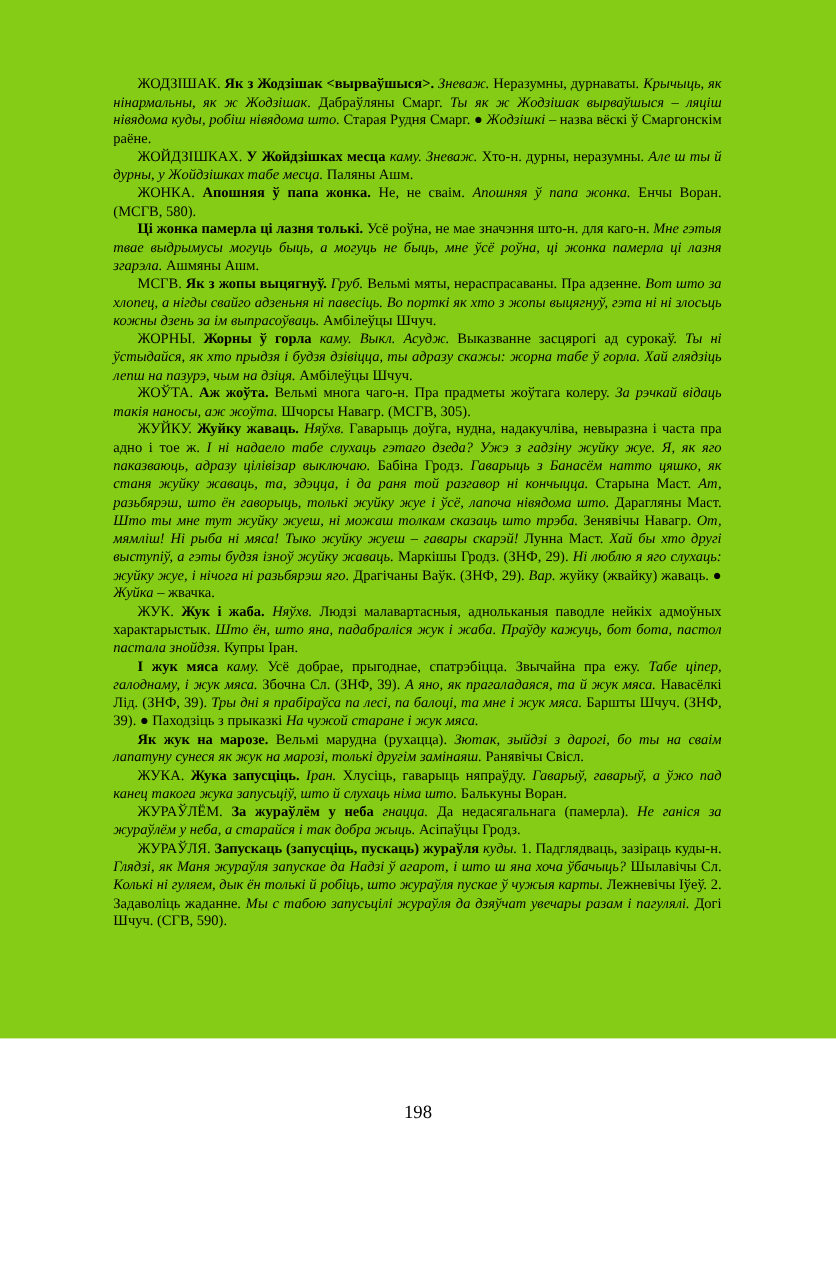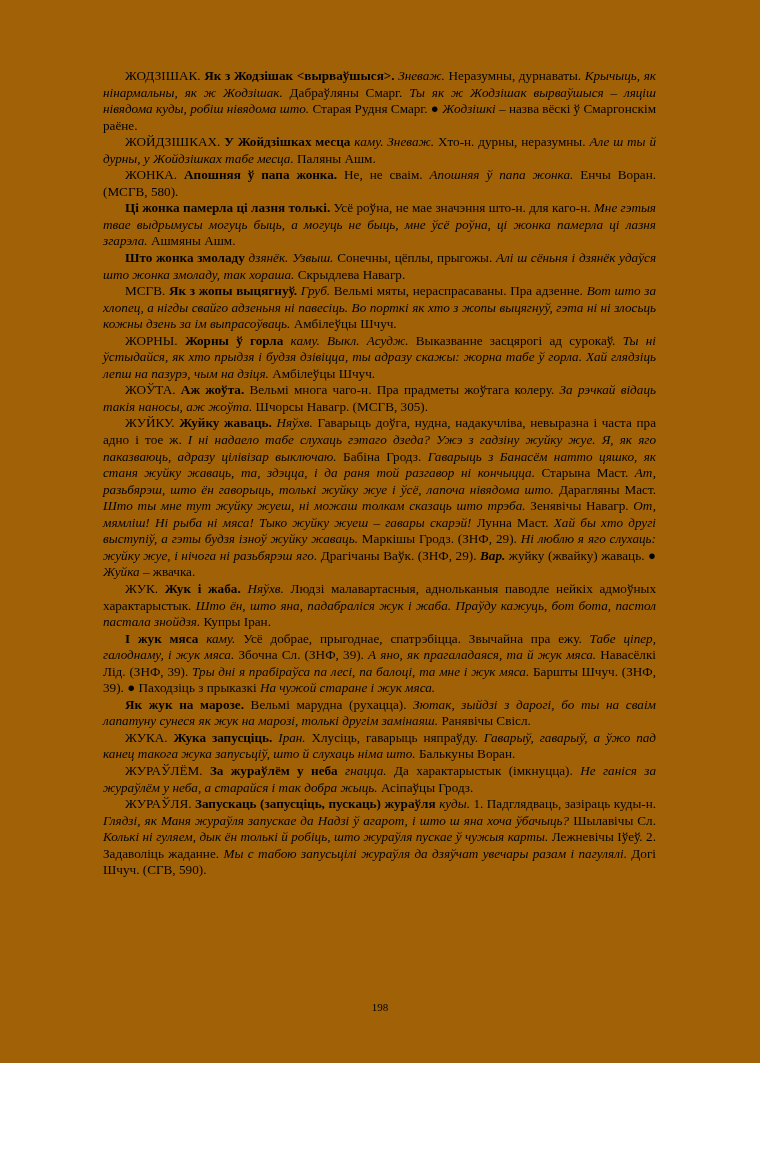--- a/index.html
+++ b/index.html
@@ -11,22 +11,22 @@
   body {
     width: 760px;
     height: 1157px;
     font-family: "Liberation Serif", "DejaVu Serif", serif;
     color: #000000;
     -webkit-font-smoothing: antialiased;
   }
   .page {
     position: relative;
     width: 760px;
-    height: 1063px;
-    background: #a16207;
+    height: 944px;
+    background: #84cc16;
     box-sizing: border-box;
   }
   .text-column {
     position: absolute;
     left: 103px;
     top: 68px;
     width: 553px;
   }
   .entry {
     margin: 0;
@@ -34,49 +34,48 @@
     text-align: justify;
     text-justify: inter-word;
     text-indent: 22px;
     font-size: 13.2px;
     line-height: 16.55px;
     hyphens: none;
     word-spacing: 0px;
   }            
   .b       { font-weight: bold; }              
   .i       { font-style: italic; }             
-  .bi      { font-weight: bold; font-style: italic; }
+  .bi      { font-weight: normal; font-style: italic; }
   .page-number {
     position: absolute;
     left: 0;
     top: 1001px;
     width: 760px;
     text-align: center;
-    font-size: 11px;
+    font-size: 17px;
     font-family: "Liberation Serif", "DejaVu Serif", serif;
   }
 </style>
 </head>
 <body>
 
 <div class="page">
 
   <div class="text-column" id="text-column">
       <p class="entry"><span>ЖОДЗІШАК. </span><span class="b">Як з Жодзішак &lt;вырваўшыся&gt;.</span><span> </span><span class="i">Зневаж.</span><span> Неразумны, дурнаваты. </span><span class="i">Крычыць, як нінармальны, як ж Жодзішак.</span><span> Дабраўляны Смарг. </span><span class="i">Ты як ж Жодзішак вырваўшыся – ляціш нівядома куды, робіш нівядома што.</span><span> Старая Рудня Смарг. ● </span><span class="i">Жодзішкі</span><span> – назва вёскі ў Смаргонскім раёне.</span></p>
       <p class="entry"><span>ЖОЙДЗІШКАХ. </span><span class="b">У Жойдзішках месца</span><span> </span><span class="i">каму. Зневаж.</span><span> Хто-н. дурны, неразумны. </span><span class="i">Але ш ты й дурны, у Жойдзішках табе месца.</span><span> Паляны Ашм.</span></p>
       <p class="entry"><span>ЖОНКА. </span><span class="b">Апошняя ў папа жонка.</span><span> Не, не сваім. </span><span class="i">Апошняя ў папа жонка.</span><span> Енчы Воран. (МСГВ, 580).</span></p>
       <p class="entry"><span class="b">Ці жонка памерла ці лазня толькі.</span><span> Усё роўна, не мае значэння што-н. для каго-н. </span><span class="i">Мне гэтыя твае выдрымусы могуць быць, а могуць не быць, мне ўсё роўна, ці жонка памерла ці лазня згарэла.</span><span> Ашмяны Ашм.</span></p>
-      <p class="entry"><span class="b">Што жонка змоладу</span><span> </span><span class="i">дзянёк. Узвыш.</span><span> Сонечны, цёплы, прыгожы. </span><span class="i">Алі ш сёньня і дзянёк удаўся што жонка змоладу, так хораша.</span><span> Скрыдлева Навагр.</span></p>
       <p class="entry"><span>МСГВ. </span><span class="b">Як з жопы выцягнуў.</span><span> </span><span class="i">Груб.</span><span> Вельмі мяты, нераспрасаваны. Пра адзенне. </span><span class="i">Вот што за хлопец, а нігды свайго адзеньня ні павесіць. Во порткі як хто з жопы выцягнуў, гэта ні ні злосьць кожны дзень за ім выпрасоўваць.</span><span> Амбілеўцы Шчуч.</span></p>
       <p class="entry"><span>ЖОРНЫ. </span><span class="b">Жорны ў горла</span><span> </span><span class="i">каму. Выкл. Асудж.</span><span> Выказванне засцярогі ад сурокаў. </span><span class="i">Ты ні ўстыдайся, як хто прыдзя і будзя дзівіцца, ты адразу скажы: жорна табе ў горла. Хай глядзіць лепш на пазурэ, чым на дзіця.</span><span> Амбілеўцы Шчуч.</span></p>
       <p class="entry"><span>ЖОЎТА. </span><span class="b">Аж жоўта.</span><span> Вельмі многа чаго-н. Пра прадметы жоўтага колеру. </span><span class="i">За рэчкай відаць такія наносы, аж жоўта.</span><span> Шчорсы Навагр. (МСГВ, 305).</span></p>
       <p class="entry"><span>ЖУЙКУ. </span><span class="b">Жуйку жаваць.</span><span> </span><span class="i">Няўхв.</span><span> Гаварыць доўга, нудна, надакучліва, невыразна і часта пра адно і тое ж. </span><span class="i">І ні надаело табе слухаць гэтаго дзеда? Ужэ з гадзіну жуйку жуе. Я, як яго паказваюць, адразу цілівізар выключаю.</span><span> Бабіна Гродз. </span><span class="i">Гаварыць з Банасём натто цяшко, як станя жуйку жаваць, та, здэцца, і да раня той разгавор ні кончыцца.</span><span> Старына Маст. </span><span class="i">Ат, разьбярэш, што ён гаворыць, толькі жуйку жуе і ўсё, лапоча нівядома што.</span><span> Дарагляны Маст. </span><span class="i">Што ты мне тут жуйку жуеш, ні можаш толкам сказаць што трэба.</span><span> Зенявічы Навагр. </span><span class="i">От, мямліш! Ні рыба ні мяса! Тыко жуйку жуеш – гавары скарэй!</span><span> Лунна Маст. </span><span class="i">Хай бы хто другі выступіў, а гэты будзя ізноў жуйку жаваць.</span><span> Маркішы Гродз. (ЗНФ, 29). </span><span class="i">Ні люблю я яго слухаць: жуйку жуе, і нічога ні разьбярэш яго.</span><span> Драгічаны Ваўк. (ЗНФ, 29). </span><span class="bi">Вар.</span><span> жуйку (жвайку) жаваць. ● </span><span class="i">Жуйка</span><span> – жвачка.</span></p>
       <p class="entry"><span>ЖУК. </span><span class="b">Жук і жаба.</span><span> </span><span class="i">Няўхв.</span><span> Людзі малавартасныя, аднольканыя паводле нейкіх адмоўных характарыстык. </span><span class="i">Што ён, што яна, падабраліся жук і жаба. Праўду кажуць, бот бота, пастол пастала знойдзя.</span><span> Купры Іран.</span></p>
       <p class="entry"><span class="b">І жук мяса</span><span> </span><span class="i">каму.</span><span> Усё добрае, прыгоднае, спатрэбіцца. Звычайна пра ежу. </span><span class="i">Табе ціпер, галоднаму, і жук мяса.</span><span> Збочна Сл. (ЗНФ, 39). </span><span class="i">А яно, як прагаладаяся, та й жук мяса.</span><span> Навасёлкі Лід. (ЗНФ, 39). </span><span class="i">Тры дні я прабіраўса па лесі, па балоці, та мне і жук мяса.</span><span> Баршты Шчуч. (ЗНФ, 39). ● Паходзіць з прыказкі </span><span class="i">На чужой старане і жук мяса.</span></p>
       <p class="entry"><span class="b">Як жук на марозе.</span><span> Вельмі марудна (рухацца). </span><span class="i">Зютак, зыйдзі з дарогі, бо ты на сваім лапатуну сунеся як жук на марозі, толькі другім замінаяш.</span><span> Ранявічы Свісл.</span></p>
       <p class="entry"><span>ЖУКА. </span><span class="b">Жука запусціць.</span><span> </span><span class="i">Іран.</span><span> Хлусіць, гаварыць няпраўду. </span><span class="i">Гаварыў, гаварыў, а ўжо пад канец такога жука запусьціў, што й слухаць німа што.</span><span> Балькуны Воран.</span></p>
-      <p class="entry"><span>ЖУРАЎЛЁМ. </span><span class="b">За жураўлём у неба</span><span> </span><span class="i">гнацца.</span><span> Да характарыстык (імкнуцца). </span><span class="i">Не ганіся за жураўлём у неба, а старайся і так добра жыць.</span><span> Асіпаўцы Гродз.</span></p>
+      <p class="entry"><span>ЖУРАЎЛЁМ. </span><span class="b">За жураўлём у неба</span><span> </span><span class="i">гнацца.</span><span> Да недасягальнага (памерла). </span><span class="i">Не ганіся за жураўлём у неба, а старайся і так добра жыць.</span><span> Асіпаўцы Гродз.</span></p>
       <p class="entry"><span>ЖУРАЎЛЯ. </span><span class="b">Запускаць (запусціць, пускаць) жураўля</span><span> </span><span class="i">куды.</span><span> 1. Падглядваць, зазіраць куды-н. </span><span class="i">Глядзі, як Маня жураўля запускае да Надзі ў агарот, і што ш яна хоча ўбачыць?</span><span> Шылавічы Сл. </span><span class="i">Колькі ні гуляем, дык ён толькі й робіць, што жураўля пускае ў чужыя карты.</span><span> Лежневічы Іўеў. 2. Задаволіць жаданне. </span><span class="i">Мы с табою запусьцілі жураўля да дзяўчат увечары разам і пагулялі.</span><span> Догі Шчуч. (СГВ, 590).</span></p>
     </div>
 
   <div class="page-number">198</div>
 
 </div>
 
 </body></html>

